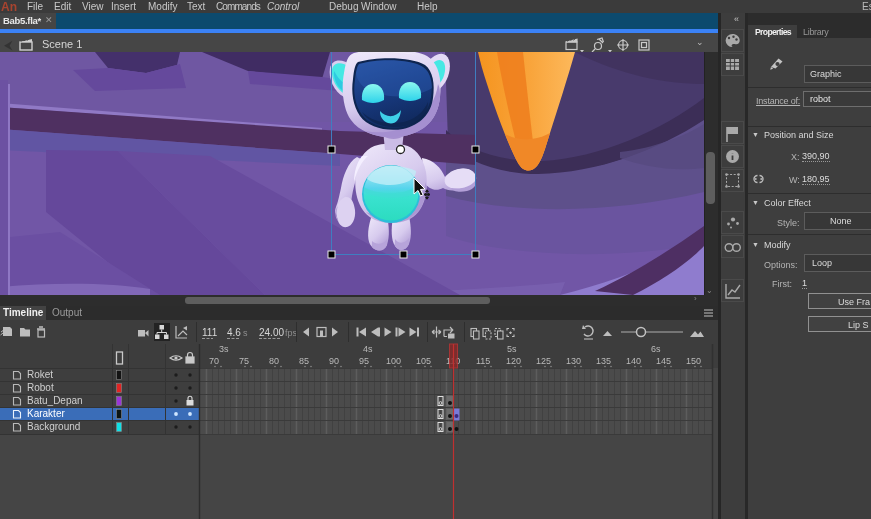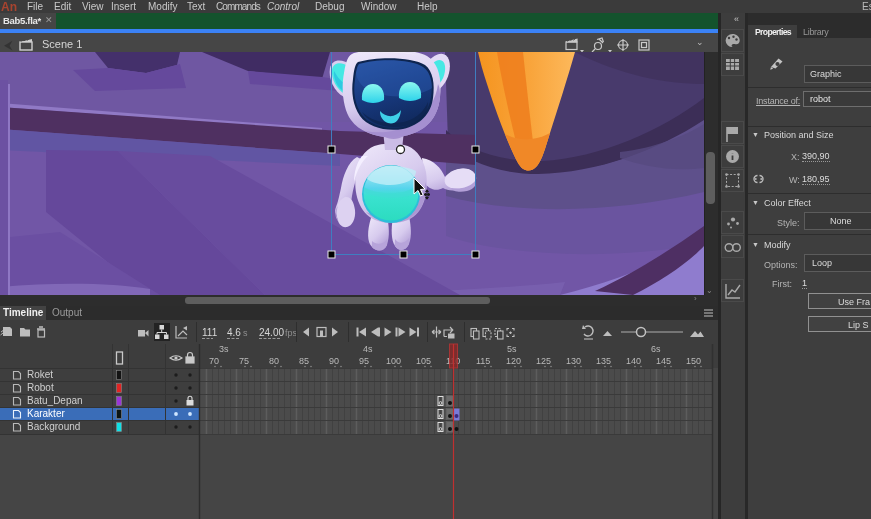--- a/index.html
+++ b/index.html
@@ -16,27 +16,27 @@
   <div class="abs" style="left:0;top:0;width:871px;height:13px;background:#3b3b3b;">
     <span class="mi" style="left:1px;top:0px;color:#a8442f;font-weight:bold;font-size:12px;">An</span>
     <span class="mi" style="left:27px;">File</span>
     <span class="mi" style="left:54px;">Edit</span>
     <span class="mi" style="left:82px;">View</span>
     <span class="mi" style="left:111px;">Insert</span>
     <span class="mi" style="left:148px;">Modify</span>
     <span class="mi" style="left:187px;">Text</span>
     <span class="mi" style="left:216px;letter-spacing:-0.9px;">Commands</span>
     <span class="mi" style="left:267px;font-style:italic;">Control</span>
-    <span class="mi" style="left:315px;text-align:right;">Debug</span>
+    <span class="mi" style="left:329px;text-align:right;">Debug</span>
     <span class="mi" style="left:361px;">Window</span>
     <span class="mi" style="left:417px;">Help</span>
     <span class="mi" style="left:862px;color:#bbb;">Es</span>
   </div>
 
-  <div class="abs" style="left:0;top:13px;width:871px;height:16px;background:#14532d;">
+  <div class="abs" style="left:0;top:13px;width:871px;height:16px;background:#0c4a6e;">
     <div class="abs" style="left:0;top:0;width:56px;height:16px;background:#454545;"></div>
     <span class="abs" style="left:3px;top:2px;font-size:9.5px;font-weight:bold;letter-spacing:-0.3px;color:#e8e8e8;">Bab5.fla*</span>
     <span class="abs" style="left:45px;top:2px;font-size:9px;color:#9a9a9a;">✕</span>
   </div>
 
   <div class="abs" style="left:0;top:29px;width:718px;height:23px;background:#464646;border-top:4px solid #3b82f6;padding-left:32px;">
     <span class="abs" style="left:4px;top:5px;font-size:12px;color:#333;">⮜</span>
     <svg class="abs" style="left:19px;top:4px;" width="15" height="14" viewBox="0 0 15 14">
       <rect x="1" y="5" width="12" height="8" fill="none" stroke="#cfcfcf" stroke-width="1.4"></rect>
       <path d="M1 5 L13 2 L13 5 Z" fill="#cfcfcf"></path>

